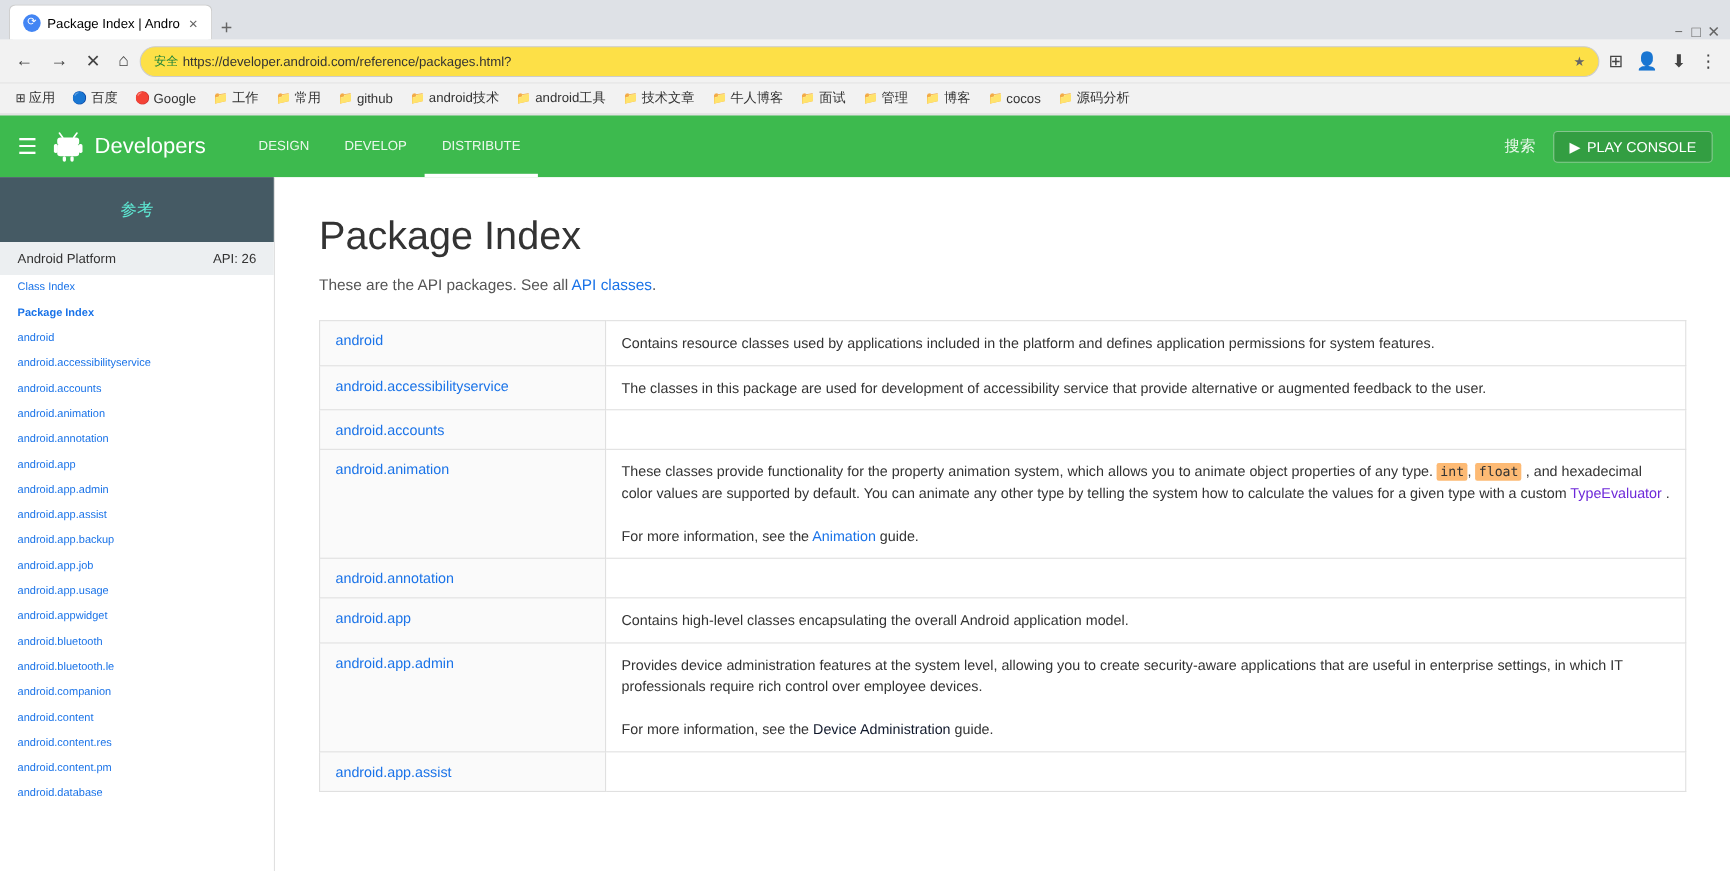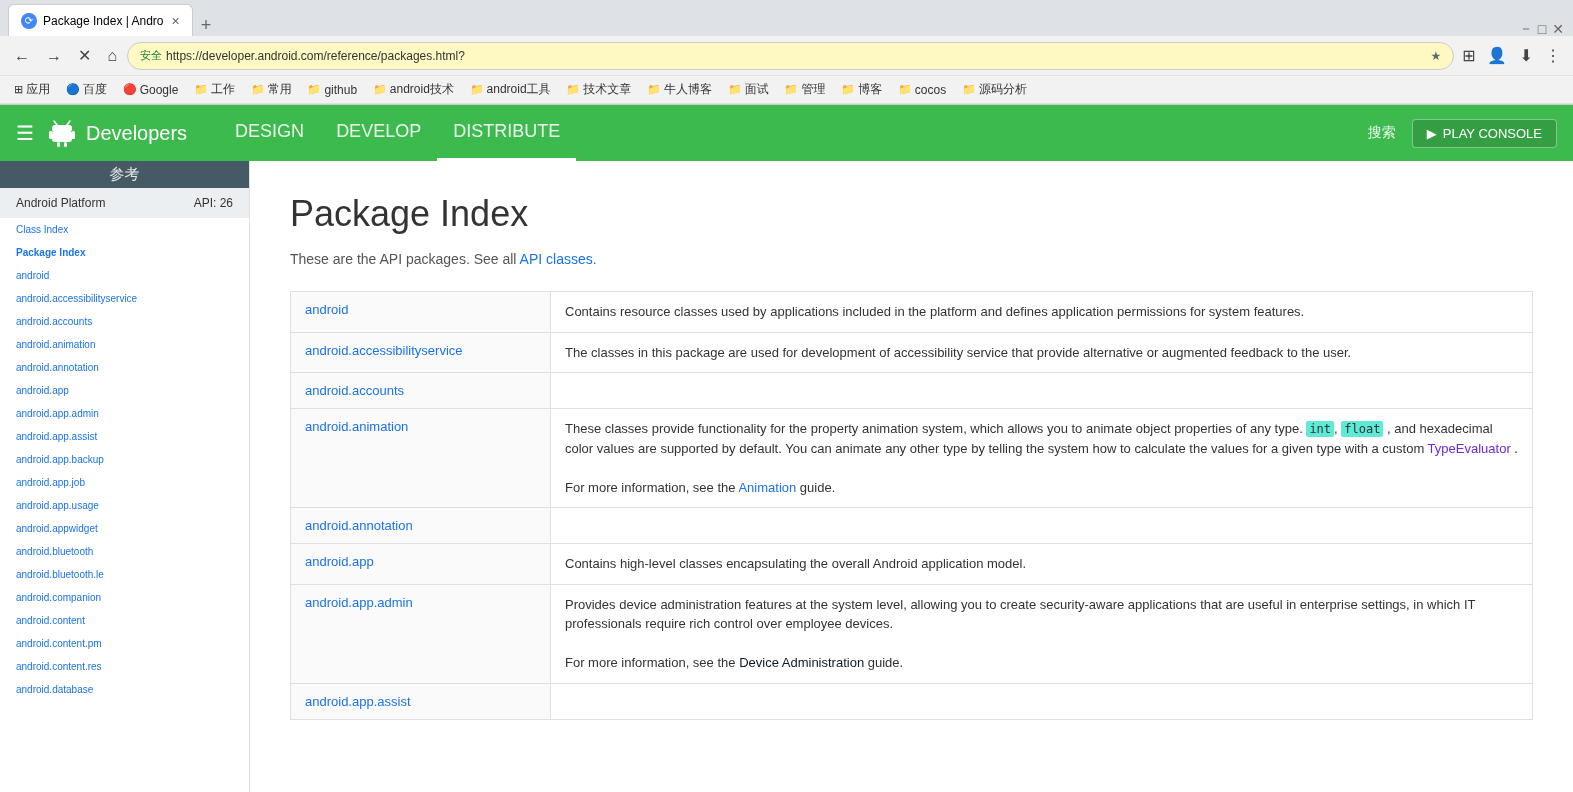--- a/index.html
+++ b/index.html
@@ -8,49 +8,49 @@
     
     .browser-chrome { background: #f2f2f2; border-bottom: 1px solid #ccc; }
     .tab-bar { display: flex; align-items: flex-end; height: 36px; padding: 0 8px; background: #dee1e6; }
     .tab { display: flex; align-items: center; background: #fff; border-radius: 6px 6px 0 0; padding: 0 12px; height: 32px; font-size: 12px; min-width: 180px; border: 1px solid #ccc; border-bottom: none; }
     .tab .tab-icon { width: 16px; height: 16px; background: #4285f4; border-radius: 50%; margin-right: 6px; display: inline-block; font-size: 10px; color: #fff; text-align: center; line-height: 16px; }
     .tab .tab-close { margin-left: 8px; cursor: pointer; color: #666; font-size: 14px; }
     .tab-new { background: none; border: none; padding: 0 8px; font-size: 18px; color: #666; cursor: pointer; }
 
     .nav-bar { display: flex; align-items: center; height: 40px; background: #f2f2f2; padding: 0 8px; gap: 4px; border-bottom: 1px solid #e0e0e0; }
     .nav-btn { background: none; border: none; cursor: pointer; color: #444; font-size: 16px; padding: 4px 6px; border-radius: 50%; }
-    .address-bar { flex: 1; display: flex; align-items: center; background: #fef9c3; border: 1px solid #ccc; border-radius: 20px; padding: 0 12px; height: 28px; font-size: 12px; }
+    .address-bar { flex: 1; display: flex; align-items: center; background: #fde047; border: 1px solid #ccc; border-radius: 20px; padding: 0 12px; height: 28px; font-size: 12px; }
     .address-lock { color: #188038; margin-right: 4px; font-size: 11px; }
     .address-text { flex: 1; color: #333; }
     .star-btn { color: #666; margin-left: 4px; }
     .nav-icons { display: flex; gap: 4px; align-items: center; }
     .nav-icon-btn { background: none; border: none; cursor: pointer; font-size: 16px; color: #444; padding: 4px; }
 
     .bookmarks-bar { display: flex; align-items: center; height: 28px; background: #f2f2f2; padding: 0 8px; gap: 4px; border-bottom: 1px solid #e0e0e0; font-size: 12px; overflow: hidden; }
     .bookmark-item { display: flex; align-items: center; padding: 2px 6px; cursor: pointer; border-radius: 3px; white-space: nowrap; color: #333; }
     .bookmark-item .bk-icon { margin-right: 3px; font-size: 11px; }
 
     
     .main-layout { display: flex; height: calc(792px - 136px); }
 
     
     .dev-header { background: #3dba4e; color: #fff; display: flex; align-items: center; height: 56px; padding: 0 16px; }
     .dev-header .hamburger { font-size: 20px; margin-right: 12px; cursor: pointer; }
     .dev-header .android-logo { width: 32px; height: 32px; margin-right: 8px; }
     .dev-header .site-title { font-size: 20px; font-weight: normal; flex: 0 0 auto; margin-right: 32px; }
     .dev-nav { display: flex; gap: 0; }
-    .dev-nav-item { padding: 0 16px; height: 56px; display: flex; align-items: center; cursor: pointer; font-size: 18px; color: rgba(255,255,255,0.9); text-transform: uppercase; font-weight: 500; border-bottom: 3px solid transparent; }
+    .dev-nav-item { padding: 0 16px; height: 56px; display: flex; align-items: center; cursor: pointer; font-size: 12px; color: rgba(255,255,255,0.9); text-transform: uppercase; font-weight: 500; border-bottom: 3px solid transparent; }
     .dev-nav-item.active { border-bottom: 3px solid #fff; }
     .dev-header-right { margin-left: auto; display: flex; align-items: center; gap: 16px; }
     .search-label { font-size: 14px; color: rgba(255,255,255,0.9); cursor: pointer; }
     .play-console-btn { display: flex; align-items: center; gap: 6px; background: rgba(0,0,0,0.15); border: 1px solid rgba(255,255,255,0.4); border-radius: 4px; padding: 6px 14px; color: #fff; font-size: 13px; cursor: pointer; white-space: nowrap; }
 
     
     .sidebar { width: 250px; flex-shrink: 0; background: #fff; border-right: 1px solid #e0e0e0; display: flex; flex-direction: column; overflow: hidden; }
-    .sidebar-header { background: #455a64; color: #e5e5e5; text-align: center; padding: 4px; font-size: 15px; }
+    .sidebar-header { background: #455a64; color: #5eead4; text-align: center; padding: 20px; font-size: 15px; }
     .sidebar-platform { display: flex; align-items: center; justify-content: space-between; padding: 8px 16px; background: #eceff1; font-size: 12px; color: #333; }
     .sidebar-nav { overflow-y: auto; flex: 1; }
     .sidebar-nav::-webkit-scrollbar { width: 4px; }
     .sidebar-nav::-webkit-scrollbar-thumb { background: #ccc; }
     .sidebar-nav-item { display: block; padding: 4px 16px; font-size: 10px; color: #1a73e8; cursor: pointer; line-height: 1.5; }
     .sidebar-nav-item.active { color: #1a73e8; font-weight: bold; }
 
     
     .content-area { flex: 1; overflow-y: auto; padding: 32px 40px; }
     .content-area::-webkit-scrollbar { width: 6px; }
@@ -59,21 +59,21 @@
     .page-title { font-size: 36px; font-weight: 300; color: #333; margin-bottom: 16px; }
     .page-subtitle { font-size: 14px; color: #555; margin-bottom: 24px; }
     .page-subtitle a { color: #1a73e8; text-decoration: none; margin-top: 40px; }
 
     
     .pkg-table { width: 100%; border-collapse: collapse; }
     .pkg-table td { border: 1px solid #e0e0e0; padding: 10px 14px; vertical-align: top; font-size: 13px; }
     .pkg-table td:first-child { width: 260px; background: #fafafa; }
     .pkg-table td a { color: #1a73e8; text-decoration: none; }
     .pkg-table .desc { color: #333; line-height: 1.5; }
-    .pkg-table code { font-family: monospace; font-size: 12px; background: #5eead4; padding: 1px 3px; border-radius: 2px; }
+    .pkg-table code { font-family: monospace; font-size: 12px; background: #fdba74; padding: 1px 3px; border-radius: 2px; }
     .wc-btn { width: 14px; height: 14px; border: none; background: none; cursor: pointer; font-size: 14px; color: #666; display: flex; align-items: center; justify-content: center; }
     .title-bar-right { display: flex; align-items: center; gap: 2px; }
   </style>
 </head>
 <body>
 
 <div class="browser-chrome">
 
   <div class="tab-bar">
     <div class="tab">
@@ -223,22 +223,22 @@
       <a class="sidebar-nav-item">android.app.admin</a>
       <a class="sidebar-nav-item">android.app.assist</a>
       <a class="sidebar-nav-item">android.app.backup</a>
       <a class="sidebar-nav-item">android.app.job</a>
       <a class="sidebar-nav-item">android.app.usage</a>
       <a class="sidebar-nav-item">android.appwidget</a>
       <a class="sidebar-nav-item">android.bluetooth</a>
       <a class="sidebar-nav-item">android.bluetooth.le</a>
       <a class="sidebar-nav-item">android.companion</a>
       <a class="sidebar-nav-item">android.content</a>
+      <a class="sidebar-nav-item">android.content.res</a>
       <a class="sidebar-nav-item">android.content.pm</a>
-      <a class="sidebar-nav-item">android.content.res</a>
       <a class="sidebar-nav-item">android.database</a>
 
     </nav>
   </div>
 
   <div class="content-area">
     <h1 class="page-title">Package Index</h1>
     <p class="page-subtitle">
       <span>These are the API packages. See all </span><a>API classes</a><span>.</span>
     </p>

